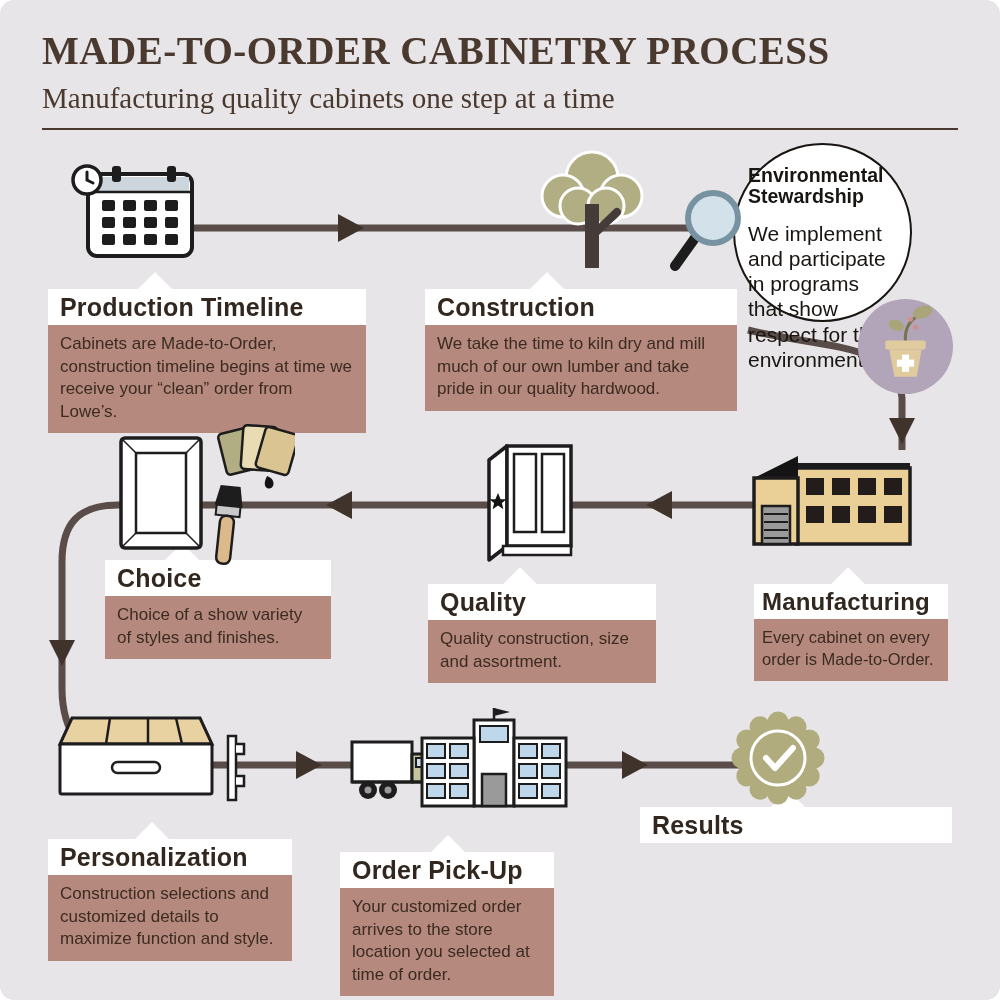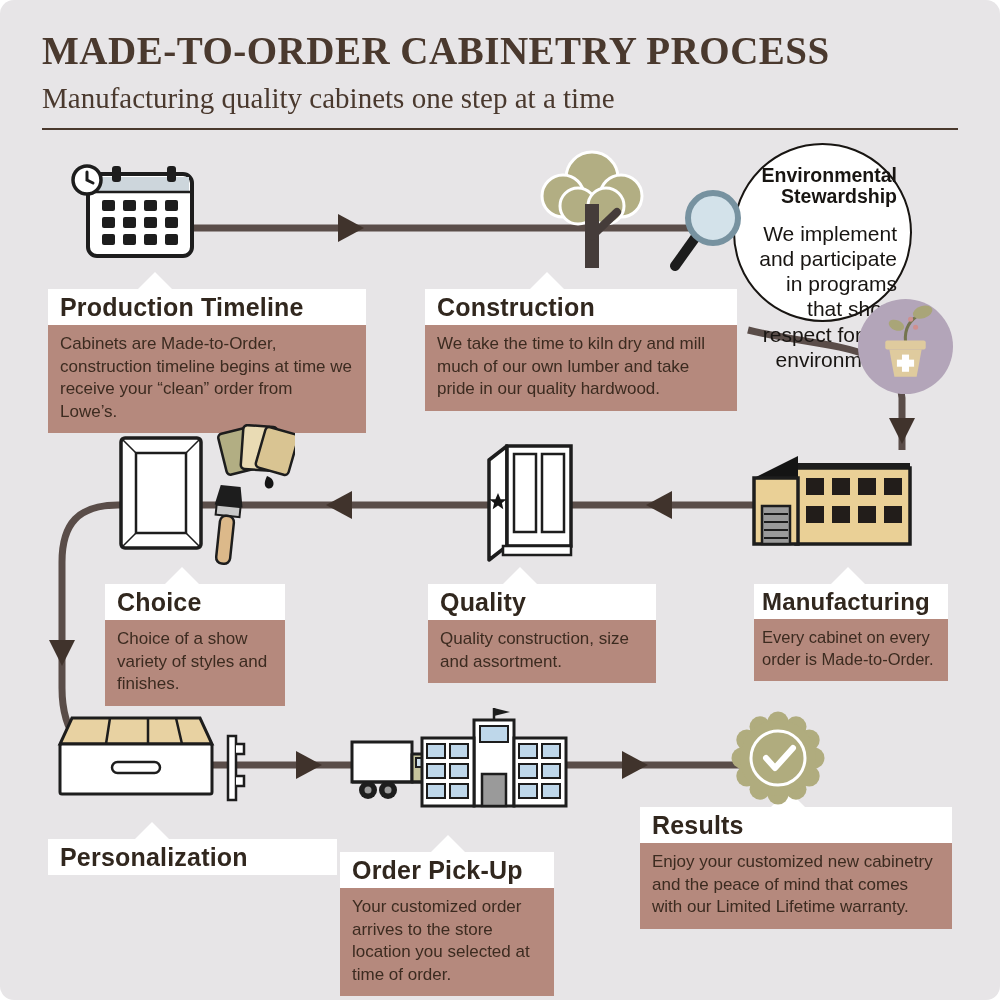--- a/index.html
+++ b/index.html
@@ -18,21 +18,21 @@
   .step-head{position:relative;background:#fff;padding:4px 12px 3px;font-weight:700;
     font-size:25px;color:var(--label-text,#352a20);letter-spacing:.2px;}
   .step-notch{position:absolute;top:-17px;width:0;height:0;
     border-left:17px solid transparent;border-right:17px solid transparent;
     border-bottom:17px solid #fff;}
   .step-desc{background:var(--box,#b5897d);padding:8px 12px 10px;font-size:17px;
     line-height:1.33;color:var(--box-text,#3c2b20);}
   
   .env-circle{position:absolute;left:733px;top:143px;width:179px;height:179px;z-index:2;
     background:#fff;border:2.5px solid #181512;border-radius:50%;box-sizing:border-box;
-    text-align:right;padding:20px 13px 0;}
+    text-align:left;padding:20px 13px 0;}
   .env-label{font-weight:700;font-size:19.5px;line-height:1.1;color:#181512;}
   .env-desc{margin-top:13px;font-size:21px;line-height:1.2;color:#181512;}
   .plant-circle{position:absolute;left:858px;top:299px;width:95px;height:95px;z-index:2;
     background:var(--lavender,#b3a5b9);border-radius:50%;}
   .icon{position:absolute;z-index:4;}
 </style>
 </head>
 <body>
 
 <div class="canvas">
@@ -258,44 +258,44 @@
   </div>
 
   <div class="step-box" style="left:754px;top:584px;width:194px">
     <div class="step-head" style="font-size:24px;padding-left:8px;padding-right:6px">
       <div class="step-notch" style="left:77px"></div>
       <span>Manufacturing</span>
     </div>
     <div class="step-desc" style="font-size:16.5px;padding-left:8px;padding-right:6px">Every cabinet on every order is Made-to-Order.</div>
   </div>
 
-  <div class="step-box" style="left:105px;top:584px;width:180px">
+  <div class="step-box" style="left:105px;top:560px;width:226px">
     <div class="step-head">
       <div class="step-notch" style="left:60px"></div>
       <span>Choice</span>
     </div>
     <div class="step-desc">Choice of a show variety of styles and finishes.</div>
   </div>
 
-  <div class="step-box" style="left:48px;top:839px;width:289px">
+  <div class="step-box" style="left:48px;top:839px;width:244px">
     <div class="step-head">
       <div class="step-notch" style="left:87px"></div>
       <span>Personalization</span>
     </div>
+    <div class="step-desc">Construction selections and customized details to maximize function and style.</div>
   </div>
 
   <div class="step-box" style="left:340px;top:852px;width:214px">
     <div class="step-head">
       <div class="step-notch" style="left:91px"></div>
       <span>Order Pick-Up</span>
     </div>
     <div class="step-desc">Your customized order arrives to the store location you selected at time of order.</div>
   </div>
 
   <div class="step-box" style="left:640px;top:807px;width:312px">
     <div class="step-head">
       <div class="step-notch" style="left:131px"></div>
       <span>Results</span>
     </div>
-    <div class="step-desc">Enjoy  your customized new cabinetry and the peace of mind that comes with our Limited Lifetime warranty.</div>
   </div>
 
 </div>
 
 </body></html>

